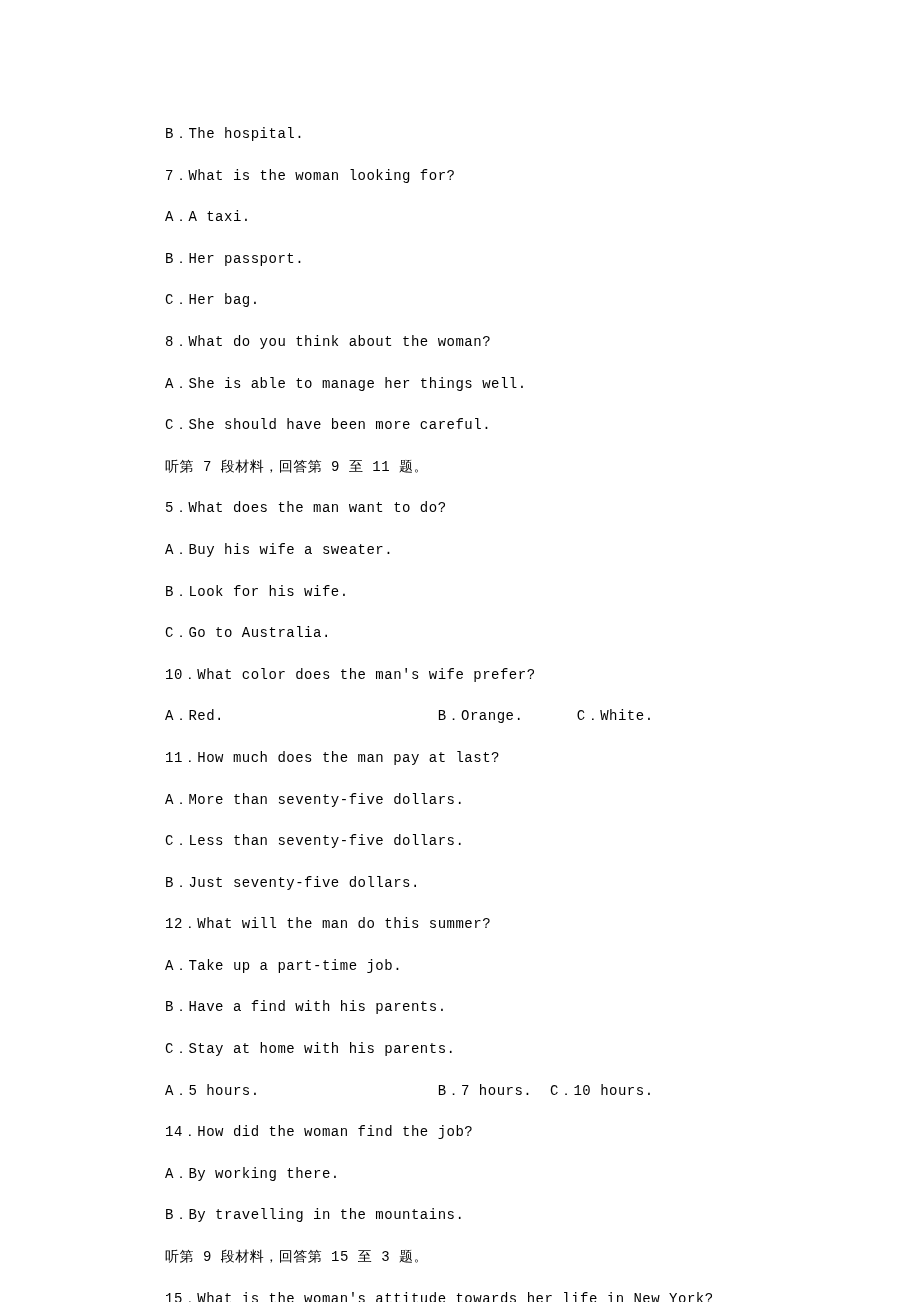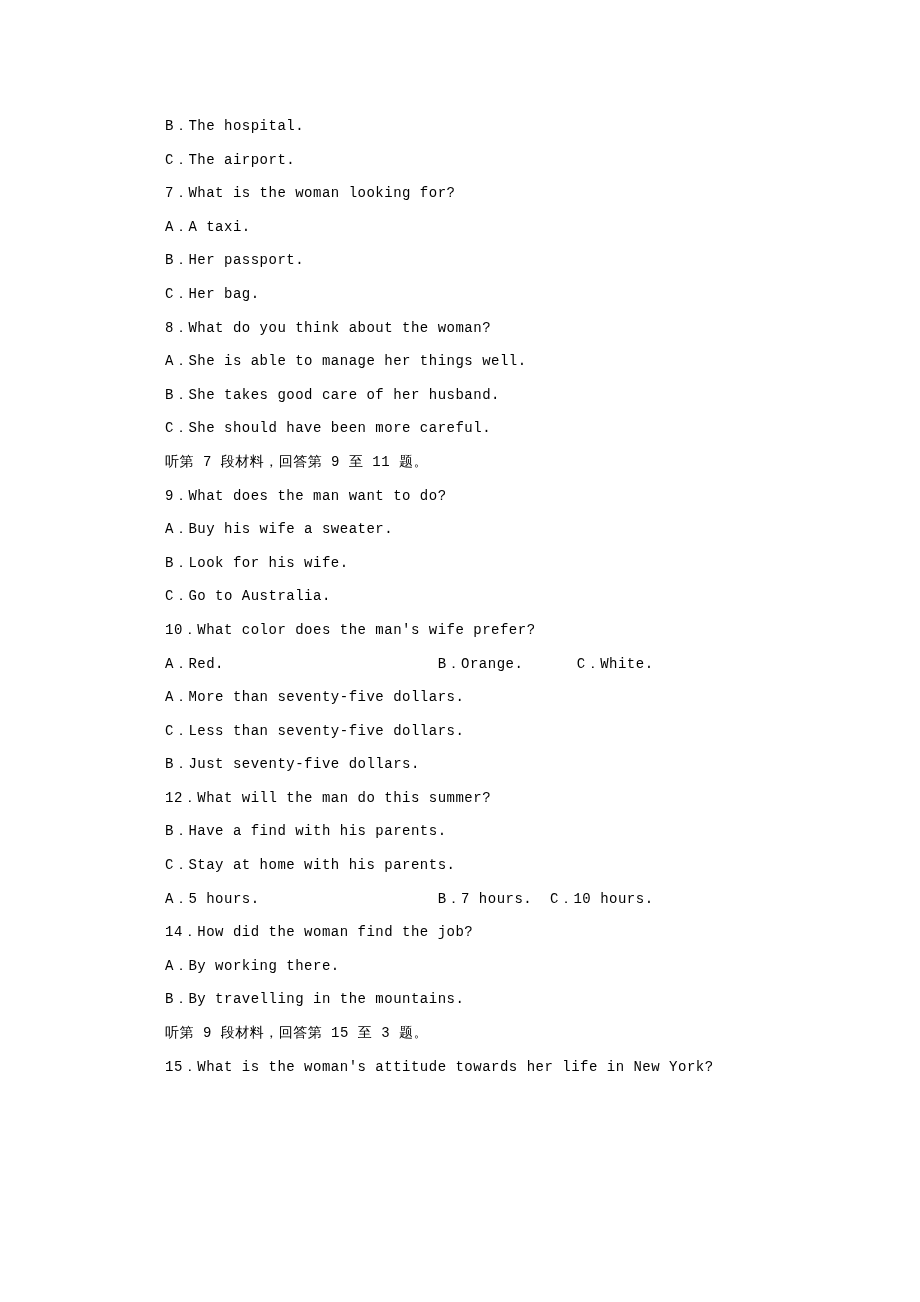--- a/index.html
+++ b/index.html
@@ -13,47 +13,48 @@
   }
   .page {
     width: 920px;
     min-height: 1302px;
     padding: 110px 165px 100px 165px;
     box-sizing: border-box;
   }
   .line {
     white-space: pre-wrap;
     letter-spacing: 0.5px;
+    margin-top: 8px;
   }
 </style>
 </head>
 <body>
 
 <div class="page">
   <div class="line">B．The hospital.</div>
-  <div class="line">C．The airport.</div>
   <div class="line">7．What is the woman looking for?</div>
   <div class="line">A．A taxi.</div>
   <div class="line">B．Her passport.</div>
   <div class="line">C．Her bag.</div>
   <div class="line">8．What do you think about the woman?</div>
   <div class="line">A．She is able to manage her things well.</div>
-  <div class="line">B．She takes good care of her husband.</div>
   <div class="line">C．She should have been more careful.</div>
   <div class="line">听第 7 段材料，回答第 9 至 11 题。</div>
-  <div class="line">9．What does the man want to do?</div>
+  <div class="line">5．What does the man want to do?</div>
   <div class="line">A．Buy his wife a sweater.</div>
   <div class="line">B．Look for his wife.</div>
   <div class="line">C．Go to Australia.</div>
   <div class="line">10．What color does the man's wife prefer?</div>
   <div class="line">A．Red.                        B．Orange.      C．White.</div>
+  <div class="line">11．How much does the man pay at last?</div>
   <div class="line">A．More than seventy-five dollars.</div>
   <div class="line">C．Less than seventy-five dollars.</div>
   <div class="line">B．Just seventy-five dollars.</div>
   <div class="line">12．What will the man do this summer?</div>
+  <div class="line">A．Take up a part-time job.</div>
   <div class="line">B．Have a find with his parents.</div>
   <div class="line">C．Stay at home with his parents.</div>
   <div class="line">A．5 hours.                    B．7 hours.  C．10 hours.</div>
   <div class="line">14．How did the woman find the job?</div>
   <div class="line">A．By working there.</div>
   <div class="line">B．By travelling in the mountains.</div>
   <div class="line">听第 9 段材料，回答第 15 至 3 题。</div>
   <div class="line">15．What is the woman's attitude towards her life in New York?</div>
 </div>
 

